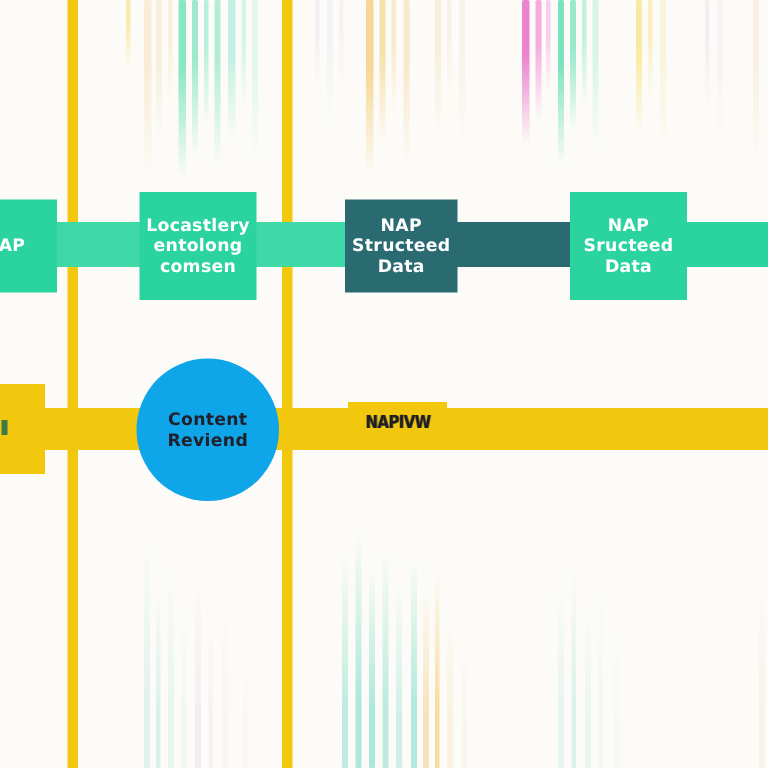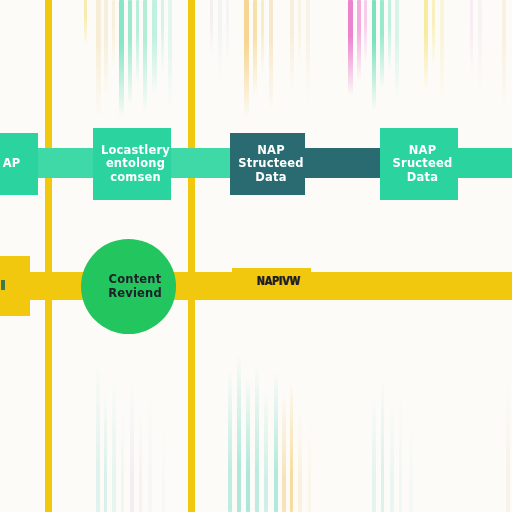--- a/index.html
+++ b/index.html
@@ -86,21 +86,21 @@
     font-family: "DejaVu Sans", sans-serif;
     text-align: center;
   }
   .smudge {
     display: inline-block;
     transform: scaleX(.82);
     text-shadow: 0.7px 0 0 rgba(30,30,40,.55), -0.6px 0.4px 0 rgba(30,30,40,.35);
   }
 
   
-  .soft { filter: blur(0.35px); padding-left: 13px; }
+  .soft { filter: blur(0.35px); }
   .soft-text { filter: blur(0.25px); }
 </style>
 </head>
 <body>
 
 <div id="canvas">
 
   <div id="streaks">
       <div class="streak" style="left: 84px; width: 3px; height: 46px; top: 0px; background: linear-gradient(rgb(242, 200, 15) 0%, rgb(242, 200, 15) 38%, rgba(255, 255, 255, 0) 100%); opacity: 0.3;"></div>
       <div class="streak" style="left: 96px; width: 5px; height: 120px; top: 0px; background: linear-gradient(rgb(233, 180, 76) 0%, rgb(233, 180, 76) 38%, rgba(255, 255, 255, 0) 100%); opacity: 0.18;"></div>
@@ -192,21 +192,21 @@
 Sructeed
 Data</span>
   </div>
 
   <div class="hbar soft" style="left:0px; top:272px; width:512px; height:28px; background:#F2C80F;"></div>
 
   <div class="node-box soft" style="left:-28px; top:256px; width:58px; height:60px; background:#F2C80F;"></div>
 
   <div style="position:absolute; left:1px; top:280px; width:4px; height:10px; background:#1F6B54; opacity:.85;"></div>
 
-  <div class="node-circle soft" style="left:81px; top:239px; width:95px; height:95px; background:#22c55e;">
+  <div class="node-circle soft" style="left:91px; top:239px; width:95px; height:95px; background:#0ea5e9;">
     <span class="node-label label-ink soft-text">Content
 Reviend</span>
   </div>
 
   <div class="bar-label soft" style="left:232px; top:268px; width:66px; height:26px;">
     <span class="smudge soft-text">NAPIVW</span>
   </div>
 
 
 </div>

